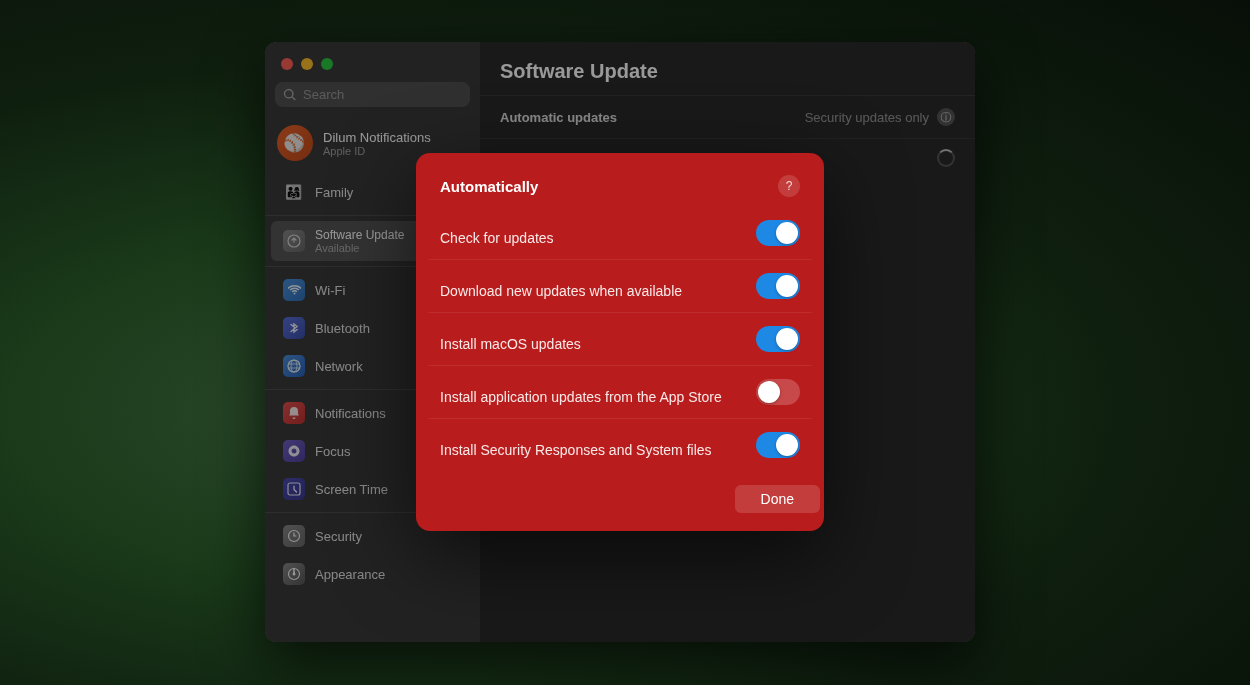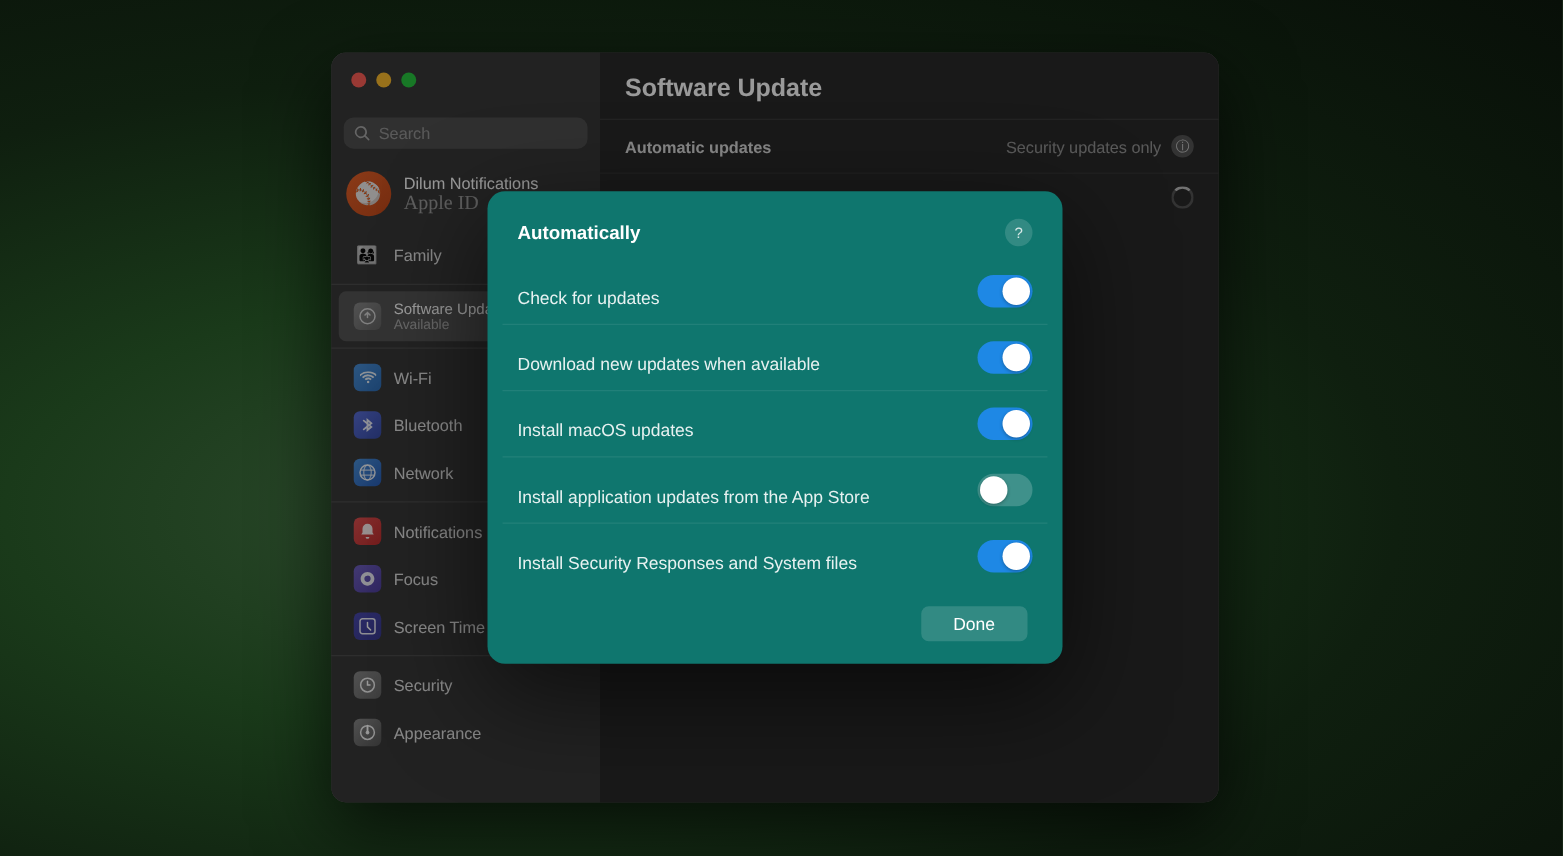--- a/index.html
+++ b/index.html
@@ -59,21 +59,21 @@
       width: 12px;
       height: 12px;
       border-radius: 50%;
     }
     .tl-red { background: #ff5f57; }
     .tl-yellow { background: #febc2e; }
     .tl-green { background: #28c840; }
 
     
     .search-bar {
-      margin: 12px 10px 10px;
+      margin: 0 10px 10px;
       background: rgba(255,255,255,0.12);
       border-radius: 8px;
       display: flex;
       align-items: center;
       padding: 5px 8px;
       gap: 6px;
     }
     .search-icon-svg {
       width: 14px;
       height: 14px;
@@ -104,21 +104,21 @@
       border-radius: 50%;
       background: linear-gradient(135deg, #e8632a, #c44a1a);
       display: flex;
       align-items: center;
       justify-content: center;
       font-size: 18px;
       flex-shrink: 0;
     }
     .user-info { display: flex; flex-direction: column; }
     .user-name { color: #fff; font-size: 13px; font-weight: 500; }
-    .user-subtitle { color: rgba(255,255,255,0.5); font-size: 16px; font-family: Liberation Serif, serif; }
+    .user-subtitle { color: rgba(255,255,255,0.5); font-size: 11px; }
 
     
     .sidebar-item {
       display: flex;
       align-items: center;
       gap: 10px;
       padding: 7px 12px;
       cursor: pointer;
       border-radius: 6px;
       margin: 1px 6px;
@@ -231,22 +231,22 @@
     .modal-backdrop {
       position: absolute;
       inset: 0;
       background: rgba(0,0,0,0.4);
       border-radius: 12px;
     }
 
     .modal-dialog {
       position: relative;
       z-index: 101;
-      width: 460px;
-      background: #0f766e;
+      width: 408px;
+      background: #b91c1c;
       border-radius: 14px;
       overflow: hidden;
       box-shadow: 0 25px 80px rgba(0,0,0,0.6);
     }
 
     .modal-header {
       padding: 22px 24px 10px;
       display: flex;
       align-items: center;
       justify-content: space-between;
@@ -303,21 +303,21 @@
       background: #fff;
       box-shadow: 0 1px 3px rgba(0,0,0,0.3);
       transition: left 0.2s;
     }
     .toggle-switch.on .toggle-knob { left: 20px; }
     .toggle-switch.off .toggle-knob { left: 2px; }
 
     .modal-footer {
       display: flex;
       justify-content: flex-end;
-      padding: 14px 28px 18px;
+      padding: 14px 4px 18px;
     }
 
     .done-button {
       background: rgba(255,255,255,0.15);
       border: none;
       color: #fff;
       font-size: 14px;
       font-weight: 500;
       padding: 6px 26px;
       border-radius: 6px;

